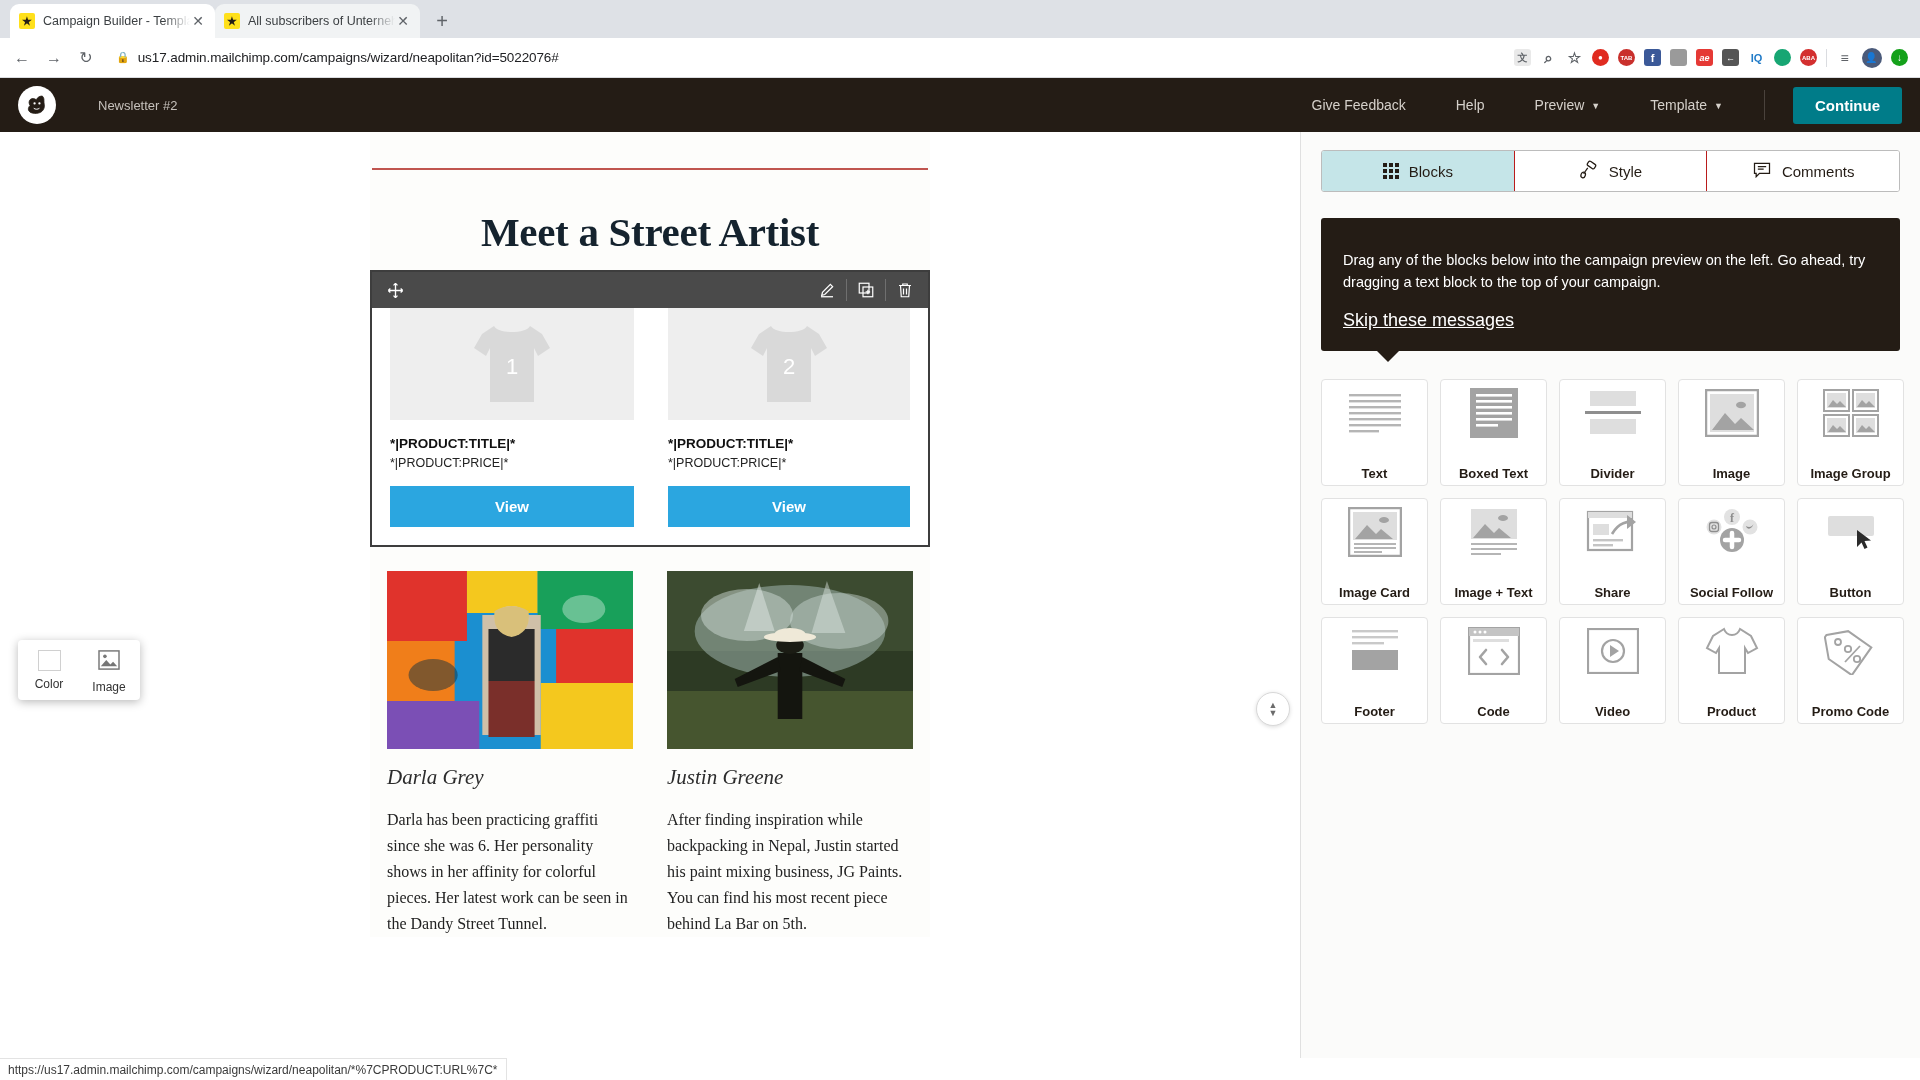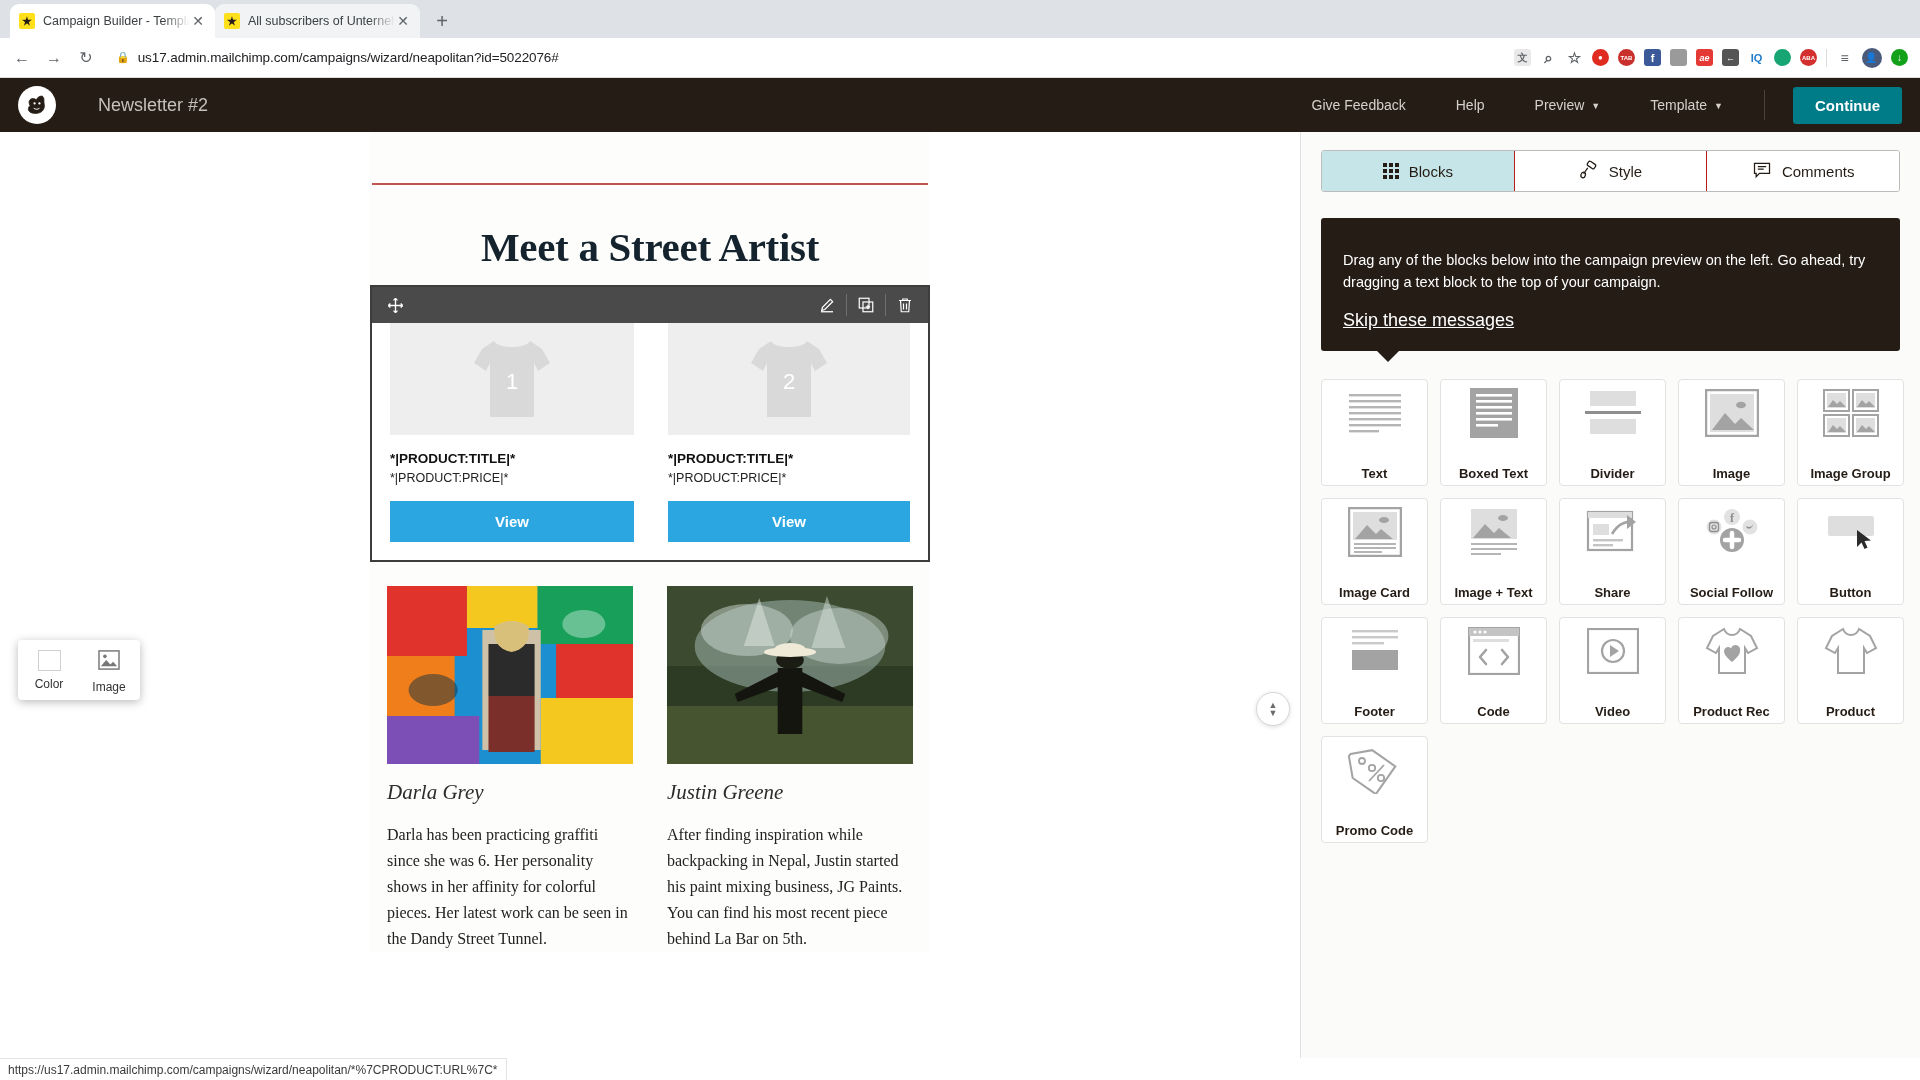--- a/index.html
+++ b/index.html
@@ -78,42 +78,42 @@
   
   .mc-header {
     height: 54px; background: #241c15;
     display: flex; align-items: center; padding: 0 18px;
   }
   .mc-logo {
     width: 38px; height: 38px; border-radius: 50%;
     background: #ffffff; display: flex; align-items: center; justify-content: center;
     margin-right: 42px;
   }
-  .mc-campaign-name { color: #c5c0bb; font-size: 18px; }
+  .mc-campaign-name { color: #c5c0bb; font-size: 13px; }
   .mc-right { margin-left: auto; display: flex; align-items: center; gap: 12px; }
   .mc-link {
     color: #d5d0ca; font-size: 14px; padding: 0 19px; display:flex;
     align-items:center; gap:7px; white-space:nowrap;
   }
   .caret { font-size: 9px; position: relative; top:1px; }
   .mc-divider { width:1px; height:30px; background:#4a423c; margin: 0 16px 0 10px;}
   .continue-btn {
     background: #007c89; color: #fff; font-size: 15px; font-weight: bold;
     padding: 10px 22px; border: 0; border-radius: 3px; cursor: pointer;
   }
 
   
   .app-body { display: flex; height: calc(1080px - 38px - 40px - 54px - 22px); }
 
   
   .canvas {
     flex: 1; background: #ffffff; position: relative; overflow: hidden;
   }
   .email {
-    width: 560px; margin: 0 auto; position: relative; padding-top: 39px;
+    width: 560px; margin: 0 auto; position: relative; padding-top: 24px;
     background: #fdfdfb;
   }
   .top-rule { height: 2px; background: #c0554f; margin: 12px 2px 0 2px; }
   .email-title {
     font-family: "Liberation Serif", serif;
     font-size: 41px; font-weight: bold; color: #15232e;
     text-align: center; margin: 38px 0 14px 0; letter-spacing: -0.3px;
   }
 
   
@@ -686,29 +686,20 @@
           <div class="tile-art">
             <svg width="52" height="46" viewBox="0 0 52 46">
               <rect x="1" y="1" width="50" height="44" fill="none" stroke="#a3a3a3" stroke-width="2.2"></rect>
               <circle cx="26" cy="23" r="11" fill="none" stroke="#a3a3a3" stroke-width="2.2"></circle>
               <path d="M23 17l9 6-9 6z" fill="#a3a3a3"></path>
             </svg>
           </div>
           <div class="tile-label">Video</div>
         </div>
 
-        <div class="block-tile">
-          <div class="tile-art">
-            <svg width="56" height="50" viewBox="0 0 56 50">
-              <path d="M20 3 L9 10 L3 22 L12 27 L15 22 L15 47 L41 47 L41 22 L44 27 L53 22 L47 10 L36 3 C33 11 23 11 20 3Z" fill="none" stroke="#a3a3a3" stroke-width="2"></path>
-              <path d="M28 36c-6-5-8-8-8-11a4 4 0 017-2.6A4 4 0 0136 25c0 3-2 6-8 11z" fill="#a3a3a3"></path>
-            </svg>
-          </div>
-          <div class="tile-label">Product Rec</div>
-        </div>
 
         <div class="block-tile">
           <div class="tile-art">
             <svg width="56" height="50" viewBox="0 0 56 50">
               <path d="M20 3 L9 10 L3 22 L12 27 L15 22 L15 47 L41 47 L41 22 L44 27 L53 22 L47 10 L36 3 C33 11 23 11 20 3Z" fill="none" stroke="#a3a3a3" stroke-width="2"></path>
             </svg>
           </div>
           <div class="tile-label">Product</div>
         </div>
 

